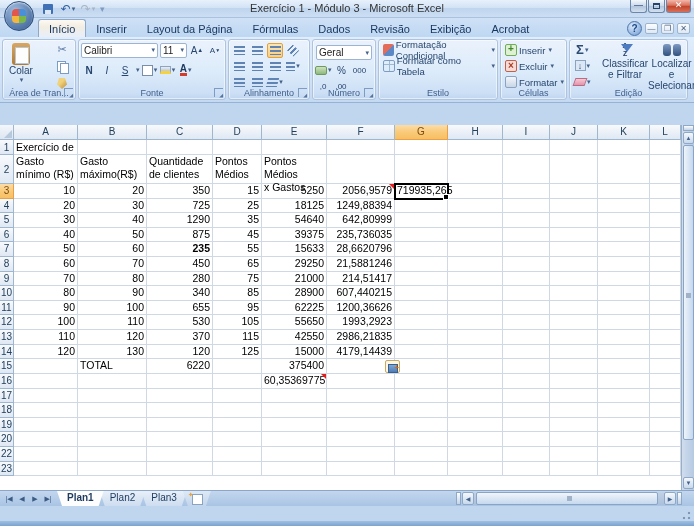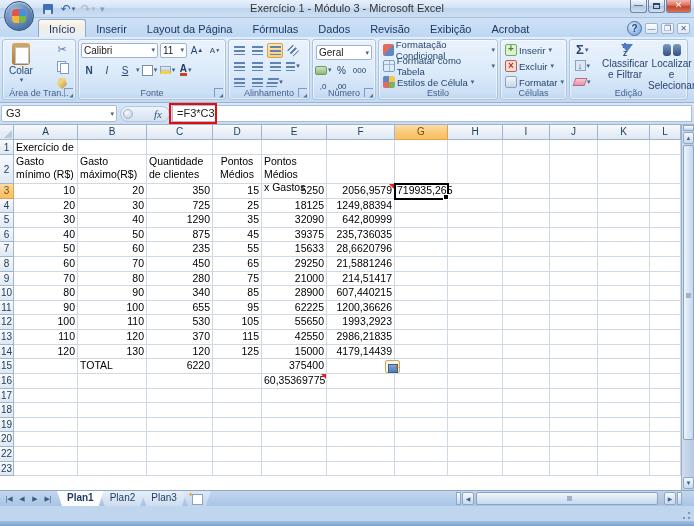--- a/index.html
+++ b/index.html
@@ -377,25 +377,20 @@
         <div class="rowline">
           <span class="mini-ico cf-ico"></span>
           <span style="font-size:9.5px">Formatação Condicional</span>
             <span class="dd">▾</span>
         </div>
         <div class="rowline">
           <span class="mini-ico tbl-ico"></span>
           <span style="font-size:9.5px">Formatar como Tabela</span>
             <span class="dd">▾</span>
         </div>
-        <div class="rowline">
-          <span class="mini-ico cellstyle-ico"></span>
-          <span style="font-size:9.5px">Estilos de Célula</span>
-            <span class="dd">▾</span>
-        </div>
       </div>
       <div class="rgroup-label">Estilo</div>
     </div>
 
     <div class="rgroup" style="left:500px; width:67px;">
       <div class="rbody" style="padding-left:2px;">
         <div class="rowline">
           <span class="mini-ico ins-ico"></span>
           <span style="font-size:9.5px">Inserir</span>
             <span class="dd">▾</span>
@@ -438,29 +433,20 @@
         <div class="bigbtn" style="position:absolute; left:76px; top:0;">
           <span class="binoc" style="margin:2px 0"></span>
           <span class="two-line">Localizar e
 Selecionar</span>
         </div>
       </div>
       <div class="rgroup-label">Edição</div>
     </div>
   </div>
 
-  <div class="formulabar">
-    <div class="namebox"><span>G3</span><span class="dd">▾</span></div>
-    <div class="fx-pill">
-      <span class="fx-circle"></span>
-      <span class="fx-label">fx</span>
-    </div>
-    <div class="formula-input"><span>=F3*C3</span></div>
-    <div class="formula-highlight"></div>
-  </div>
 
   <div class="grid-wrap" id="grid">
       <div class="g-row g-colhdr-row">
         <div class="g-corner"></div>
         <div class="g-colhdr" style="width: 64px;">A</div>
         <div class="g-colhdr" style="width: 69px;">B</div>
         <div class="g-colhdr" style="width: 66px;">C</div>
         <div class="g-colhdr" style="width: 49px;">D</div>
         <div class="g-colhdr" style="width: 65px;">E</div>
         <div class="g-colhdr" style="width: 68px;">F</div>
@@ -489,21 +475,21 @@
         <div class="g-cell" style="width: 31px;"></div>
       </div>
       <div class="g-row" style="height: 29px;">
         <div class="g-rowhdr" style="line-height: 29px;">2</div>
         <div class="g-cell g-hdr2" style="width: 64px;">Gasto
 mínimo (R$)</div>
         <div class="g-cell g-hdr2" style="width: 69px;">Gasto
 máximo(R$)</div>
         <div class="g-cell g-hdr2" style="width: 66px;">Quantidade
 de clientes</div>
-        <div class="g-cell g-hdr2" style="width: 49px; text-align: center;">Pontos
+        <div class="g-cell g-hdr2" style="width: 49px;">Pontos
 Médios</div>
         <div class="g-cell g-hdr2" style="width: 65px;">Pontos Médios
 x Gastos</div>
         <div class="g-cell" style="width: 68px;"></div>
         <div class="g-cell" style="width: 53px;"></div>
         <div class="g-cell" style="width: 55px;"></div>
         <div class="g-cell" style="width: 47px;"></div>
         <div class="g-cell" style="width: 48px;"></div>
         <div class="g-cell" style="width: 52px;"></div>
         <div class="g-cell" style="width: 31px;"></div>
@@ -537,21 +523,21 @@
         <div class="g-cell" style="width: 48px;"></div>
         <div class="g-cell" style="width: 52px;"></div>
         <div class="g-cell" style="width: 31px;"></div>
       </div>
       <div class="g-row" style="height: 14.62px;">
         <div class="g-rowhdr" style="line-height: 14.62px;">5</div>
         <div class="g-cell num" style="width: 64px;">30</div>
         <div class="g-cell num" style="width: 69px;">40</div>
         <div class="g-cell num" style="width: 66px;">1290</div>
         <div class="g-cell num" style="width: 49px;">35</div>
-        <div class="g-cell num" style="width: 65px;">32090</div>
+        <div class="g-cell num" style="width: 65px;">54640</div>
         <div class="g-cell num" style="width: 68px;">642,80999</div>
         <div class="g-cell" style="width: 53px;"></div>
         <div class="g-cell" style="width: 55px;"></div>
         <div class="g-cell" style="width: 47px;"></div>
         <div class="g-cell" style="width: 48px;"></div>
         <div class="g-cell" style="width: 52px;"></div>
         <div class="g-cell" style="width: 31px;"></div>
       </div>
       <div class="g-row" style="height: 14.62px;">
         <div class="g-rowhdr" style="line-height: 14.62px;">6</div>
@@ -565,21 +551,21 @@
         <div class="g-cell" style="width: 55px;"></div>
         <div class="g-cell" style="width: 47px;"></div>
         <div class="g-cell" style="width: 48px;"></div>
         <div class="g-cell" style="width: 52px;"></div>
         <div class="g-cell" style="width: 31px;"></div>
       </div>
       <div class="g-row" style="height: 14.62px;">
         <div class="g-rowhdr" style="line-height: 14.62px;">7</div>
         <div class="g-cell num" style="width: 64px;">50</div>
         <div class="g-cell num" style="width: 69px;">60</div>
-        <div class="g-cell num" style="width: 66px;">235</div>
+        <div class="g-cell num" style="width: 66px; font-weight: bold;">235</div>
         <div class="g-cell num" style="width: 49px;">55</div>
         <div class="g-cell num" style="width: 65px;">15633</div>
         <div class="g-cell num" style="width: 68px;">28,6620796</div>
         <div class="g-cell" style="width: 53px;"></div>
         <div class="g-cell" style="width: 55px;"></div>
         <div class="g-cell" style="width: 47px;"></div>
         <div class="g-cell" style="width: 48px;"></div>
         <div class="g-cell" style="width: 52px;"></div>
         <div class="g-cell" style="width: 31px;"></div>
       </div>

